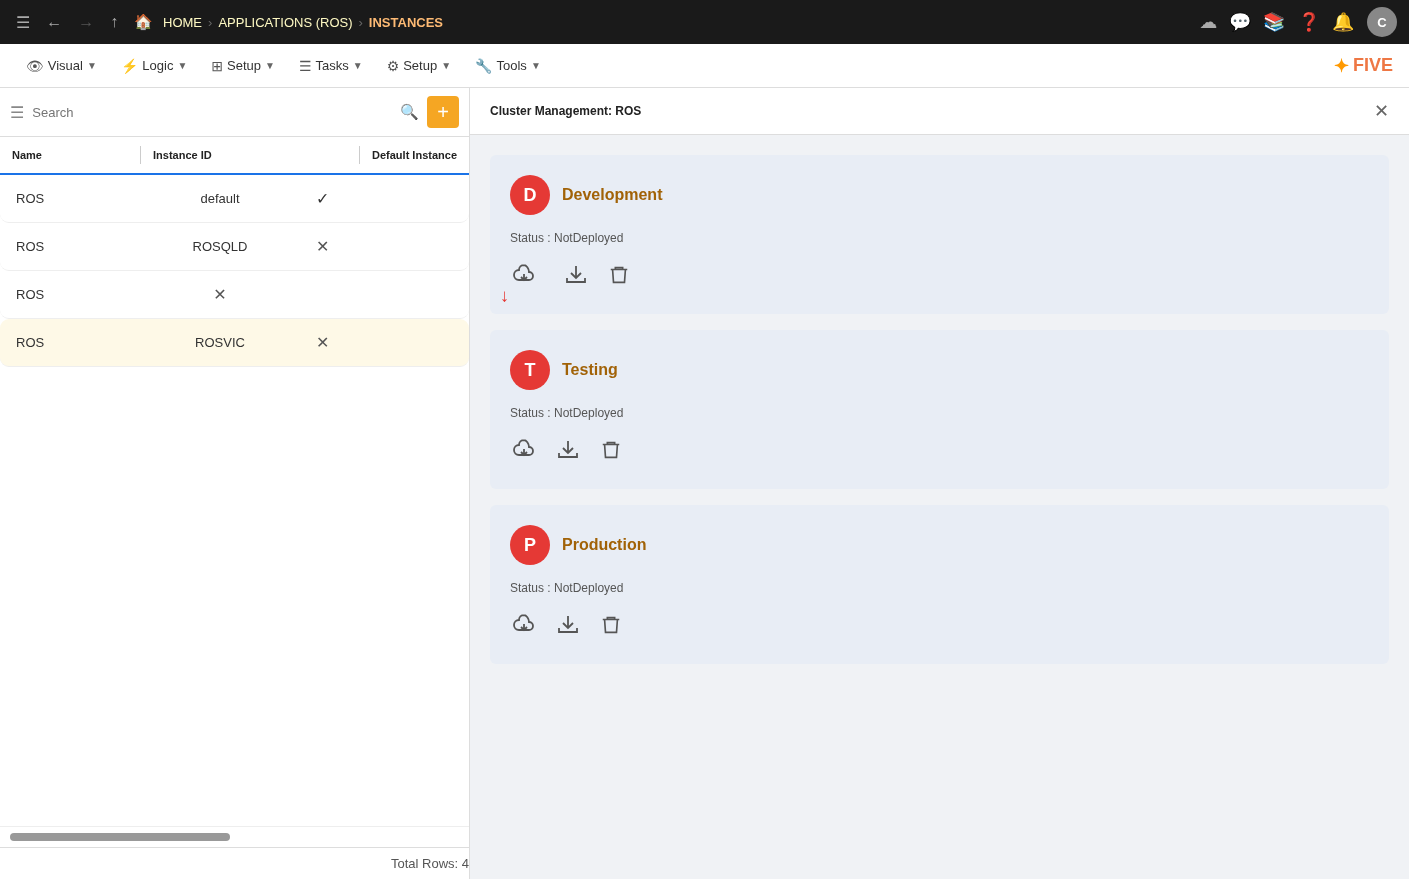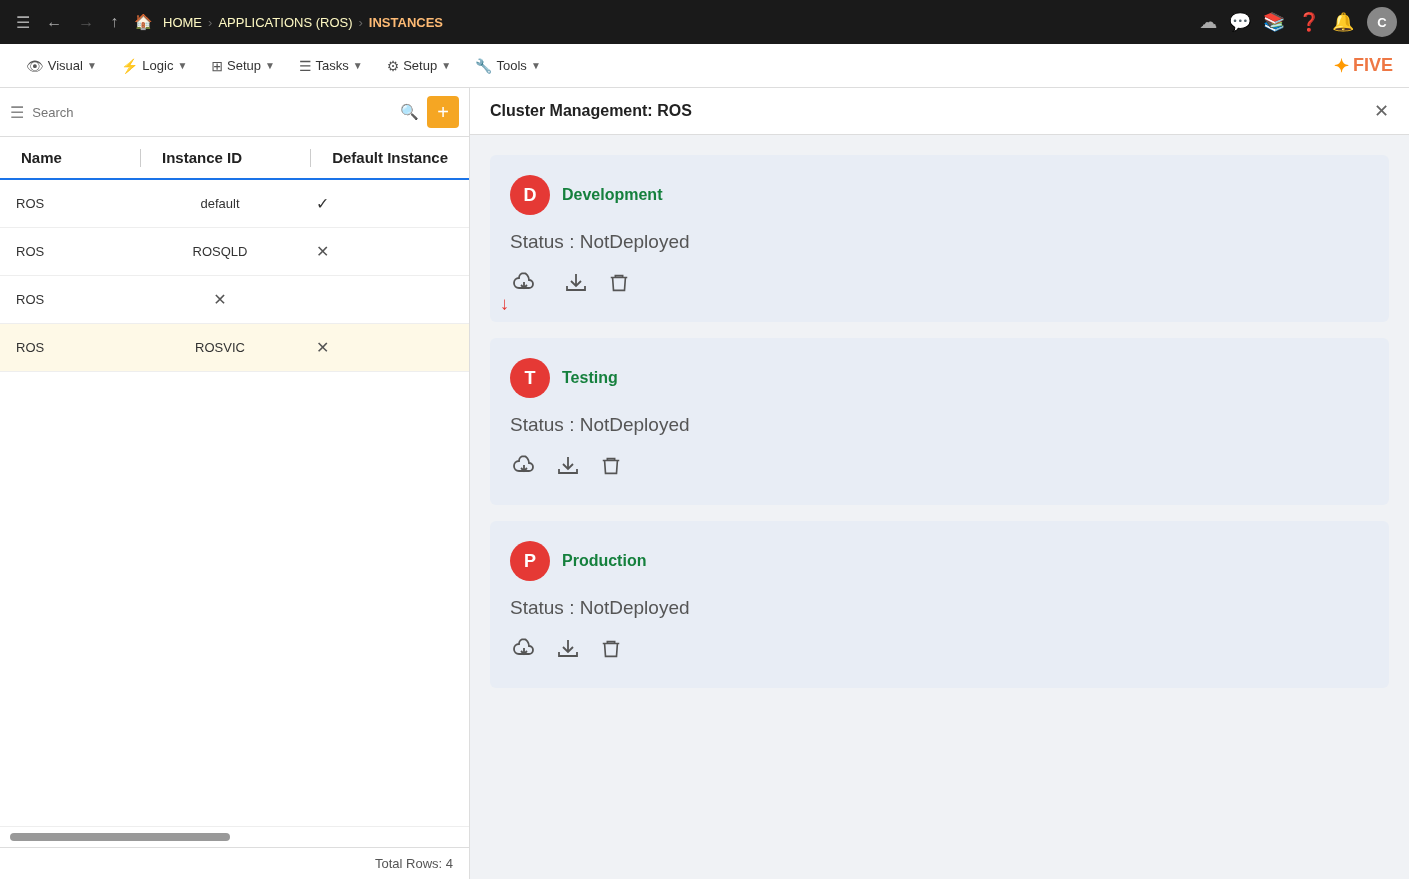--- a/index.html
+++ b/index.html
@@ -77,75 +77,76 @@
       font-size: 20px; display: flex; align-items: center; justify-content: center;
     }
 
     
     .table-header {
       display: flex; align-items: center;
       border-bottom: 2px solid #1a73e8;
       background: #fff;
     }
     .th {
-      padding: 12px 21px; font-weight: 700; font-size: 15px; color: #222;
+      padding: 12px 12px; font-weight: 700; font-size: 11px; color: #222;
       cursor: pointer; user-select: none; flex-shrink: 0;
     }
     .th:first-child { width: 140px; }
     .th:nth-child(2) { width: 160px; }
     .th:nth-child(3) { flex: 1; }
     .col-sep {
       width: 1px; height: 18px; background: #ccc; flex-shrink: 0;
     }
     .table-body { flex: 1; overflow-y: auto; }
     .table-row {
       display: flex; align-items: center;
       border-bottom: 1px solid #eee;
       padding: 0;
       cursor: pointer;
+      border-radius: 9px;
     }
     .table-row.selected { background: #fef9e7; }
     .td {
       padding: 14px 16px; font-size: 13px; color: #333; flex-shrink: 0;
     }
     .td:first-child { width: 140px; }
     .td:nth-child(2) { width: 160px; text-align: center; }
     .td:nth-child(3) { flex: 1; display: flex; align-items: center; }
     .check-icon { color: #333; font-size: 16px; }
     .x-icon { color: #555; font-size: 16px; }
 
     .table-footer {
-      padding: 8px 16px; font-size: 13px; color: #555; text-align: right;
+      padding: 8px 0; font-size: 13px; color: #555; text-align: right;
       border-top: 1px solid #ddd;
     }
     .scrollbar-track {
       padding: 6px 10px; border-top: 1px solid #eee;
     }
     .scrollbar-thumb {
       height: 8px; width: 220px; background: #999; border-radius: 4px;
     }
-    .panel-title { font-size: 16px; font-weight: 600; color: #222; }
+    .panel-title { font-size: 12px; font-weight: 600; color: #222; }
     .close-btn { background: none; border: none; font-size: 18px; color: #666; cursor: pointer; }
 
     
     .cluster-card {
       background: #e8edf5;
       border-radius: 6px;
       padding: 20px;
       margin-bottom: 16px;
     }
     .card-header { display: flex; align-items: center; gap: 12px; margin-bottom: 16px; }
     .card-avatar {
       width: 40px; height: 40px; border-radius: 50%;
       background: #e53935; color: #fff;
       display: flex; align-items: center; justify-content: center;
       font-size: 18px; font-weight: bold;
     }
-    .card-title { font-size: 16px; font-weight: 600; color: #15803d; }
-    .card-status { font-size: 19px; color: #555; margin-bottom: 16px; }
+    .card-title { font-size: 16px; font-weight: 600; color: #a16207; }
+    .card-status { font-size: 12px; color: #555; margin-bottom: 16px; }
     .card-actions { display: flex; align-items: center; gap: 16px; }
     .card-action-btn {
       background: none; border: none; cursor: pointer; color: #555; font-size: 20px;
       padding: 2px;
     }
 
     
     .right-wrapper { display: flex; flex-direction: column; flex: 1; }
     .right-header {
       display: flex; align-items: center; justify-content: space-between;

